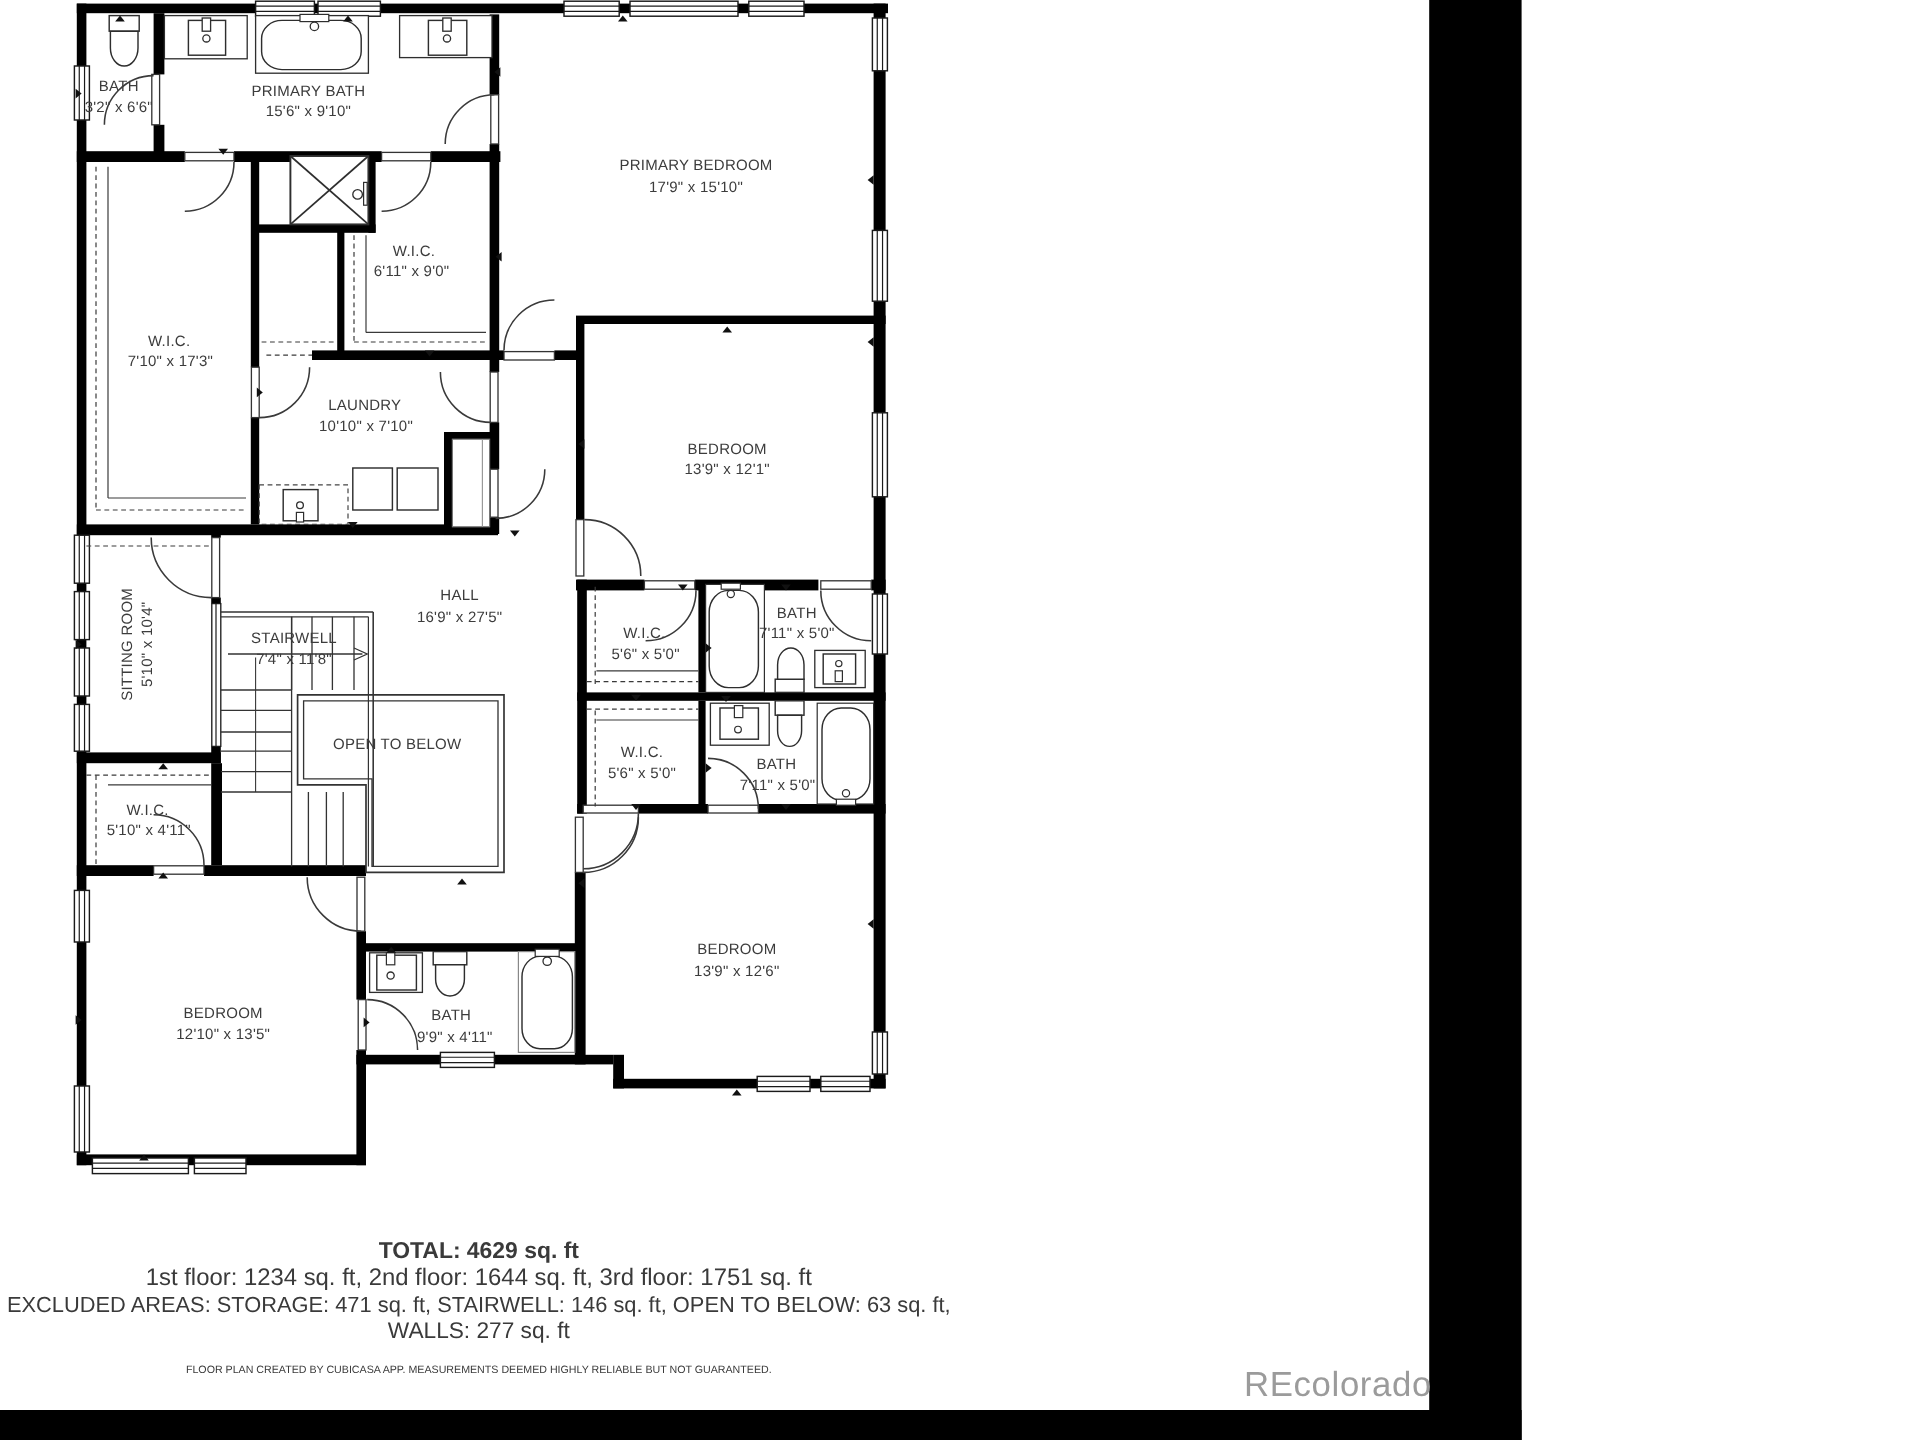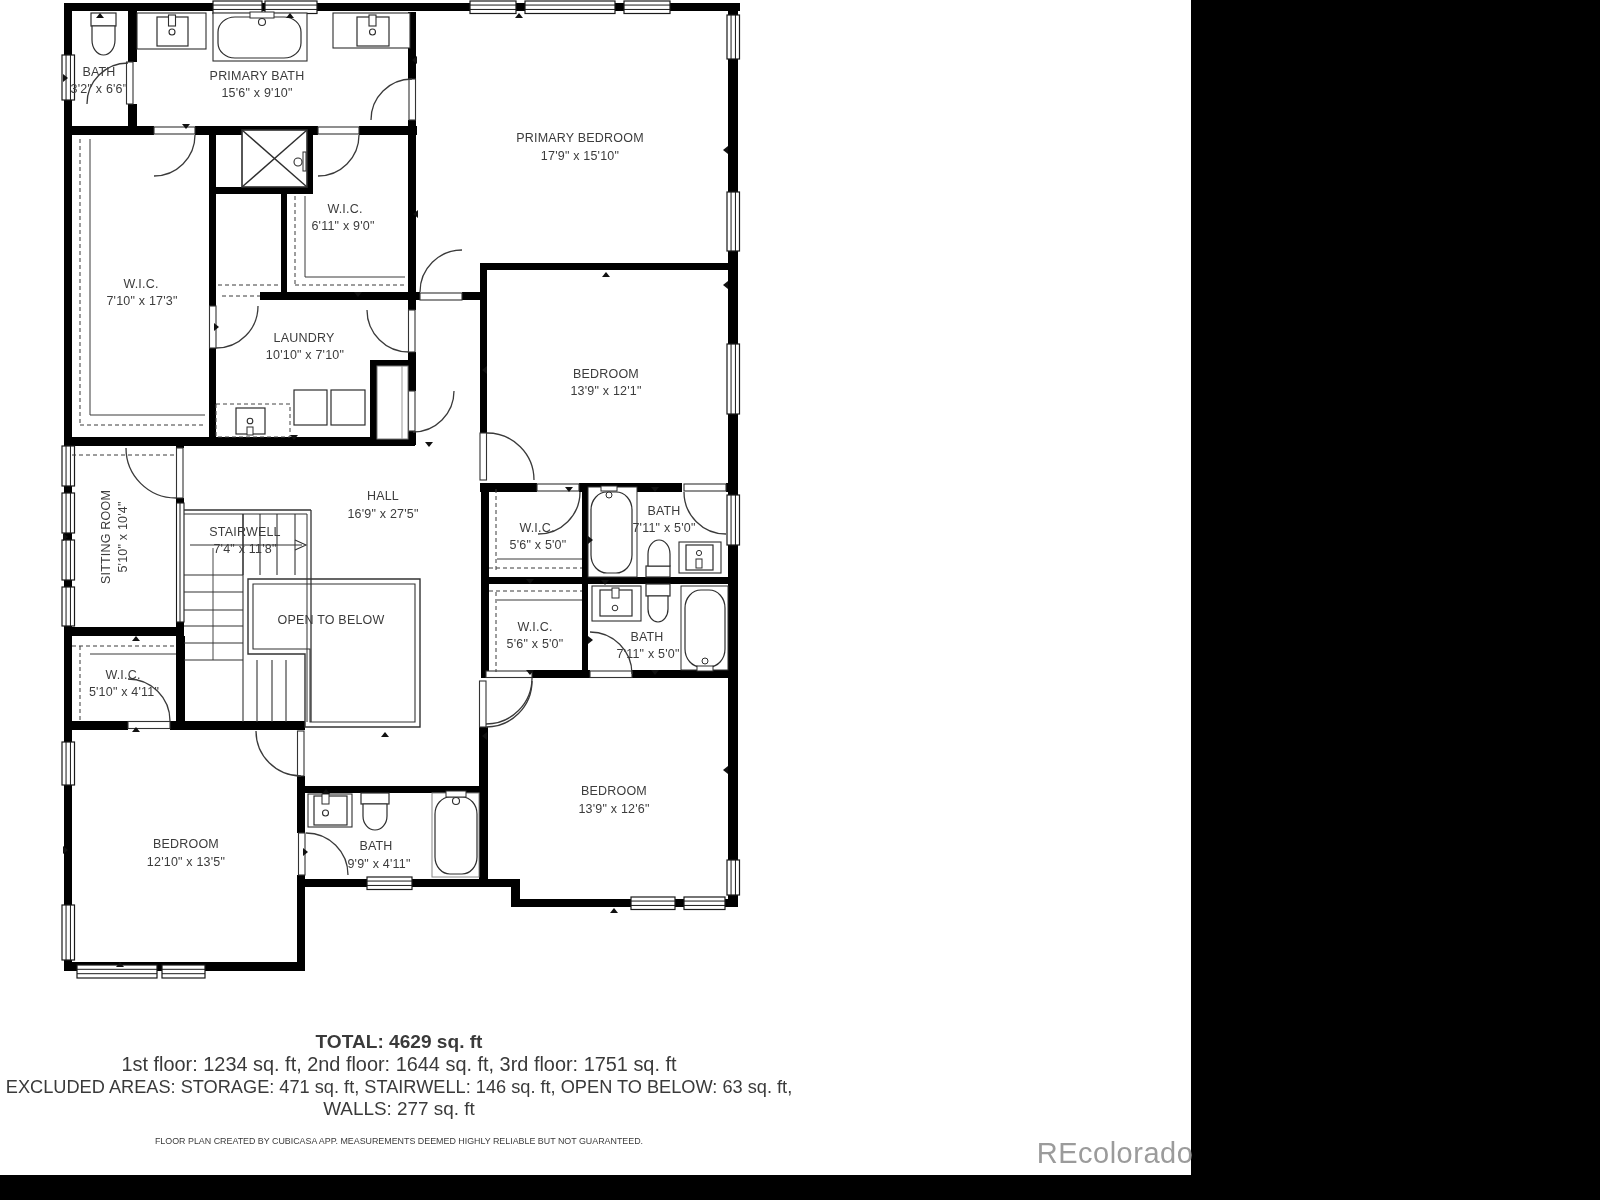--- a/index.html
+++ b/index.html
@@ -1,14 +1,14 @@
 <!DOCTYPE html>
 <html><head><meta charset="utf-8"><style>
 html,body{margin:0;padding:0;background:#fff;}
-#page{position:relative;width:1600px;height:1200px;background:#fff;overflow:hidden;}
+#page{position:relative;width:1268px;height:1200px;background:#fff;overflow:hidden;}
 </style></head><body>
 <div id="page">
 <svg width="1600" height="1200" viewBox="0 0 1600 1200">
 
 <rect x="0" y="0" width="1600" height="1200" fill="#ffffff"></rect>
 
 <rect x="1191" y="0" width="409" height="1200" fill="#000000"></rect>
 
 <rect x="0" y="1175" width="1600" height="25" fill="#000000"></rect>
 

